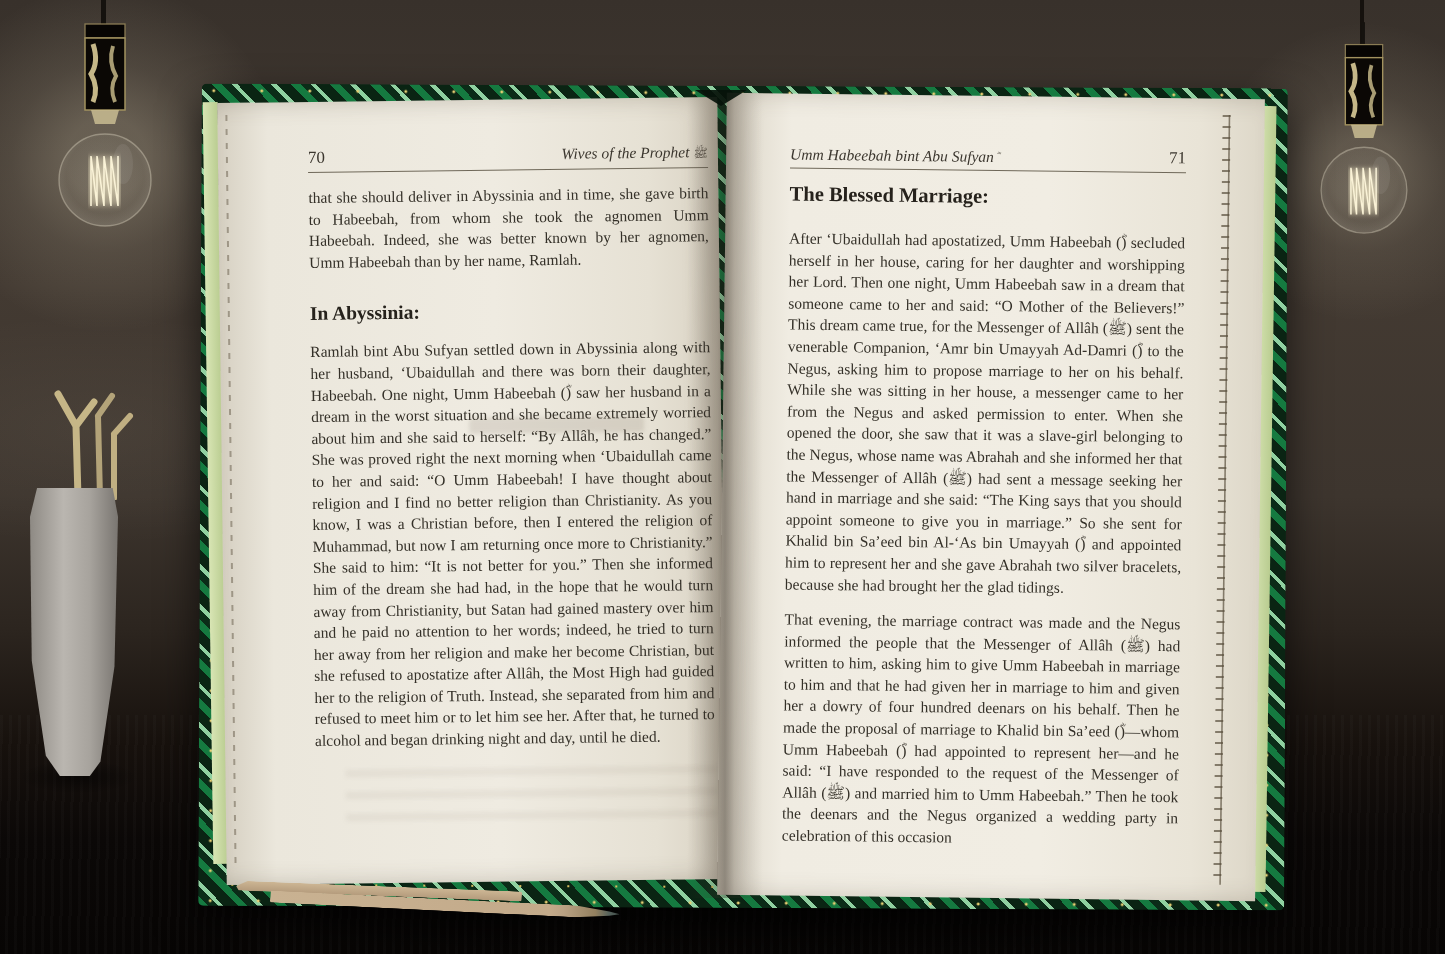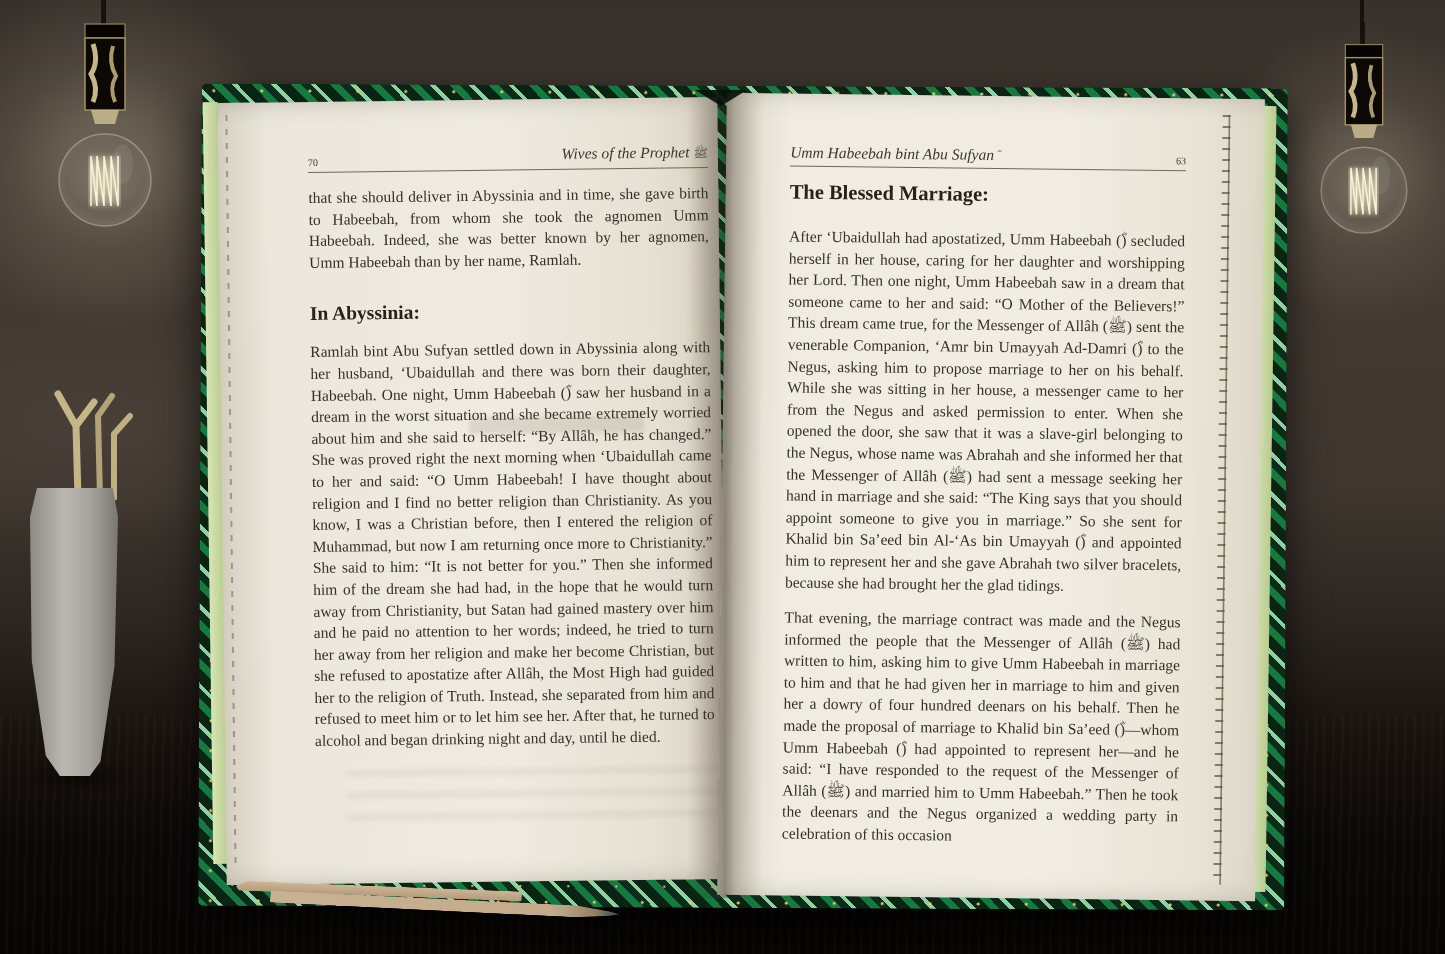--- a/index.html
+++ b/index.html
@@ -51,21 +51,21 @@
     background:linear-gradient(90deg,#dad4c6,#f0ece2 12%,#f1ede3 60%,#e9e4d7 88%,#ddd7c8 100%);
     box-shadow:inset 14px 0 22px rgba(90,78,62,.25);
     padding:50px 78px 0 64px;box-sizing:border-box;}
   .gutter-shadow{position:absolute;left:492px;top:8px;width:76px;height:806px;pointer-events:none;
     background:linear-gradient(90deg,rgba(60,50,40,0),rgba(60,50,40,.22) 40%,rgba(40,32,25,.34) 50%,rgba(60,50,40,.18) 62%,rgba(60,50,40,0));}
   .gutter-notch{position:absolute;left:500px;top:6px;width:0;height:0;
     border-left:26px solid rgba(0,0,0,0);border-right:26px solid rgba(0,0,0,0);
     border-top:16px solid rgba(6,18,10,.92);}
   .page-header{display:flex;justify-content:space-between;align-items:flex-end;
     border-bottom:1.2px solid #6f6859;padding-bottom:4px;margin-bottom:14px;}
-  .page-num{font-size:10px;color:#3b362e;}
+  .page-num{font-size:17px;color:#3b362e;}
   .running-title{font-style:italic;font-size:15.5px;color:#3b362e;}
   .hon{font-style:normal;font-size:12px;color:#4a443a;}
   .section-heading{font-size:19.5px;font-weight:bold;color:#26221c;margin:30px 0 16px 0;}
   .page-right .section-heading{margin:4px 0 22px 0;font-size:20.5px;}
   .body-text{font-size:15.5px;line-height:21.6px;text-align:justify;margin:0 0 14px 0;color:#343028;}
   .perforation{position:absolute;left:8px;top:12px;bottom:14px;width:1.5px;
     background:repeating-linear-gradient(180deg,rgba(110,100,82,.55) 0 6px,rgba(110,100,82,0) 6px 14px);}
   .stitch{position:absolute;right:34px;top:16px;bottom:16px;width:8px;
     background-image:
       repeating-linear-gradient(180deg,rgba(90,80,62,.7) 0 1.8px,rgba(90,80,62,0) 1.8px 11px),
@@ -172,21 +172,21 @@
       <h2 class="section-heading">In Abyssinia:</h2>
       <p class="body-text">Ramlah bint Abu Sufyan settled down in Abyssinia along with her husband, ‘Ubaidullah and there was born their daughter, Habeebah. One night, Umm Habeebah (ؓ) saw her husband in a dream in the worst situation and she became extremely worried about him and she said to herself: “By Allâh, he has changed.” She was proved right the next morning when ‘Ubaidullah came to her and said: “O Umm Habeebah! I have thought about religion and I find no better religion than Christianity. As you know, I was a Christian before, then I entered the religion of Muhammad, but now I am returning once more to Christianity.” She said to him: “It is not better for you.” Then she informed him of the dream she had had, in the hope that he would turn away from Christianity, but Satan had gained mastery over him and he paid no attention to her words; indeed, he tried to turn her away from her religion and make her become Christian, but she refused to apostatize after Allâh, the Most High had guided her to the religion of Truth. Instead, she separated from him and refused to meet him or to let him see her. After that, he turned to alcohol and began drinking night and day, until he died.</p>
       <div class="ghost ghost-title"></div>
       <div class="ghost ghost-para"></div>
     </div>
 
     <div class="page page-right">
       <div class="stitch"></div>
       <div class="page-header">
         <span class="running-title"><span>Umm Habeebah bint Abu Sufyan</span><span class="hon">&nbsp;ؓ</span></span>
-        <span class="page-num">63</span>
+        <span class="page-num">71</span>
       </div>
       <h2 class="section-heading">The Blessed Marriage:</h2>
       <p class="body-text">After ‘Ubaidullah had apostatized, Umm Habeebah (ؓ) secluded herself in her house, caring for her daughter and worshipping her Lord. Then one night, Umm Habeebah saw in a dream that someone came to her and said: “O Mother of the Believers!” This dream came true, for the Messenger of Allâh (ﷺ) sent the venerable Companion, ‘Amr bin Umayyah Ad-Damri (ؓ) to the Negus, asking him to propose marriage to her on his behalf. While she was sitting in her house, a messenger came to her from the Negus and asked permission to enter. When she opened the door, she saw that it was a slave-girl belonging to the Negus, whose name was Abrahah and she informed her that the Messenger of Allâh (ﷺ) had sent a message seeking her hand in marriage and she said: “The King says that you should appoint someone to give you in marriage.” So she sent for Khalid bin Sa’eed bin Al-‘As bin Umayyah (ؓ) and appointed him to represent her and she gave Abrahah two silver bracelets, because she had brought her the glad tidings.</p>
       <p class="body-text">That evening, the marriage contract was made and the Negus informed the people that the Messenger of Allâh (ﷺ) had written to him, asking him to give Umm Habeebah in marriage to him and that he had given her in marriage to him and given her a dowry of four hundred deenars on his behalf. Then he made the proposal of marriage to Khalid bin Sa’eed (ؓ)—whom Umm Habeebah (ؓ) had appointed to represent her—and he said: “I have responded to the request of the Messenger of Allâh (ﷺ) and married him to Umm Habeebah.” Then he took the deenars and the Negus organized a wedding party in celebration of this occasion</p>
     </div>
 
     <div class="gutter-shadow"></div>
     <div class="gutter-notch"></div>
   </div>
 

